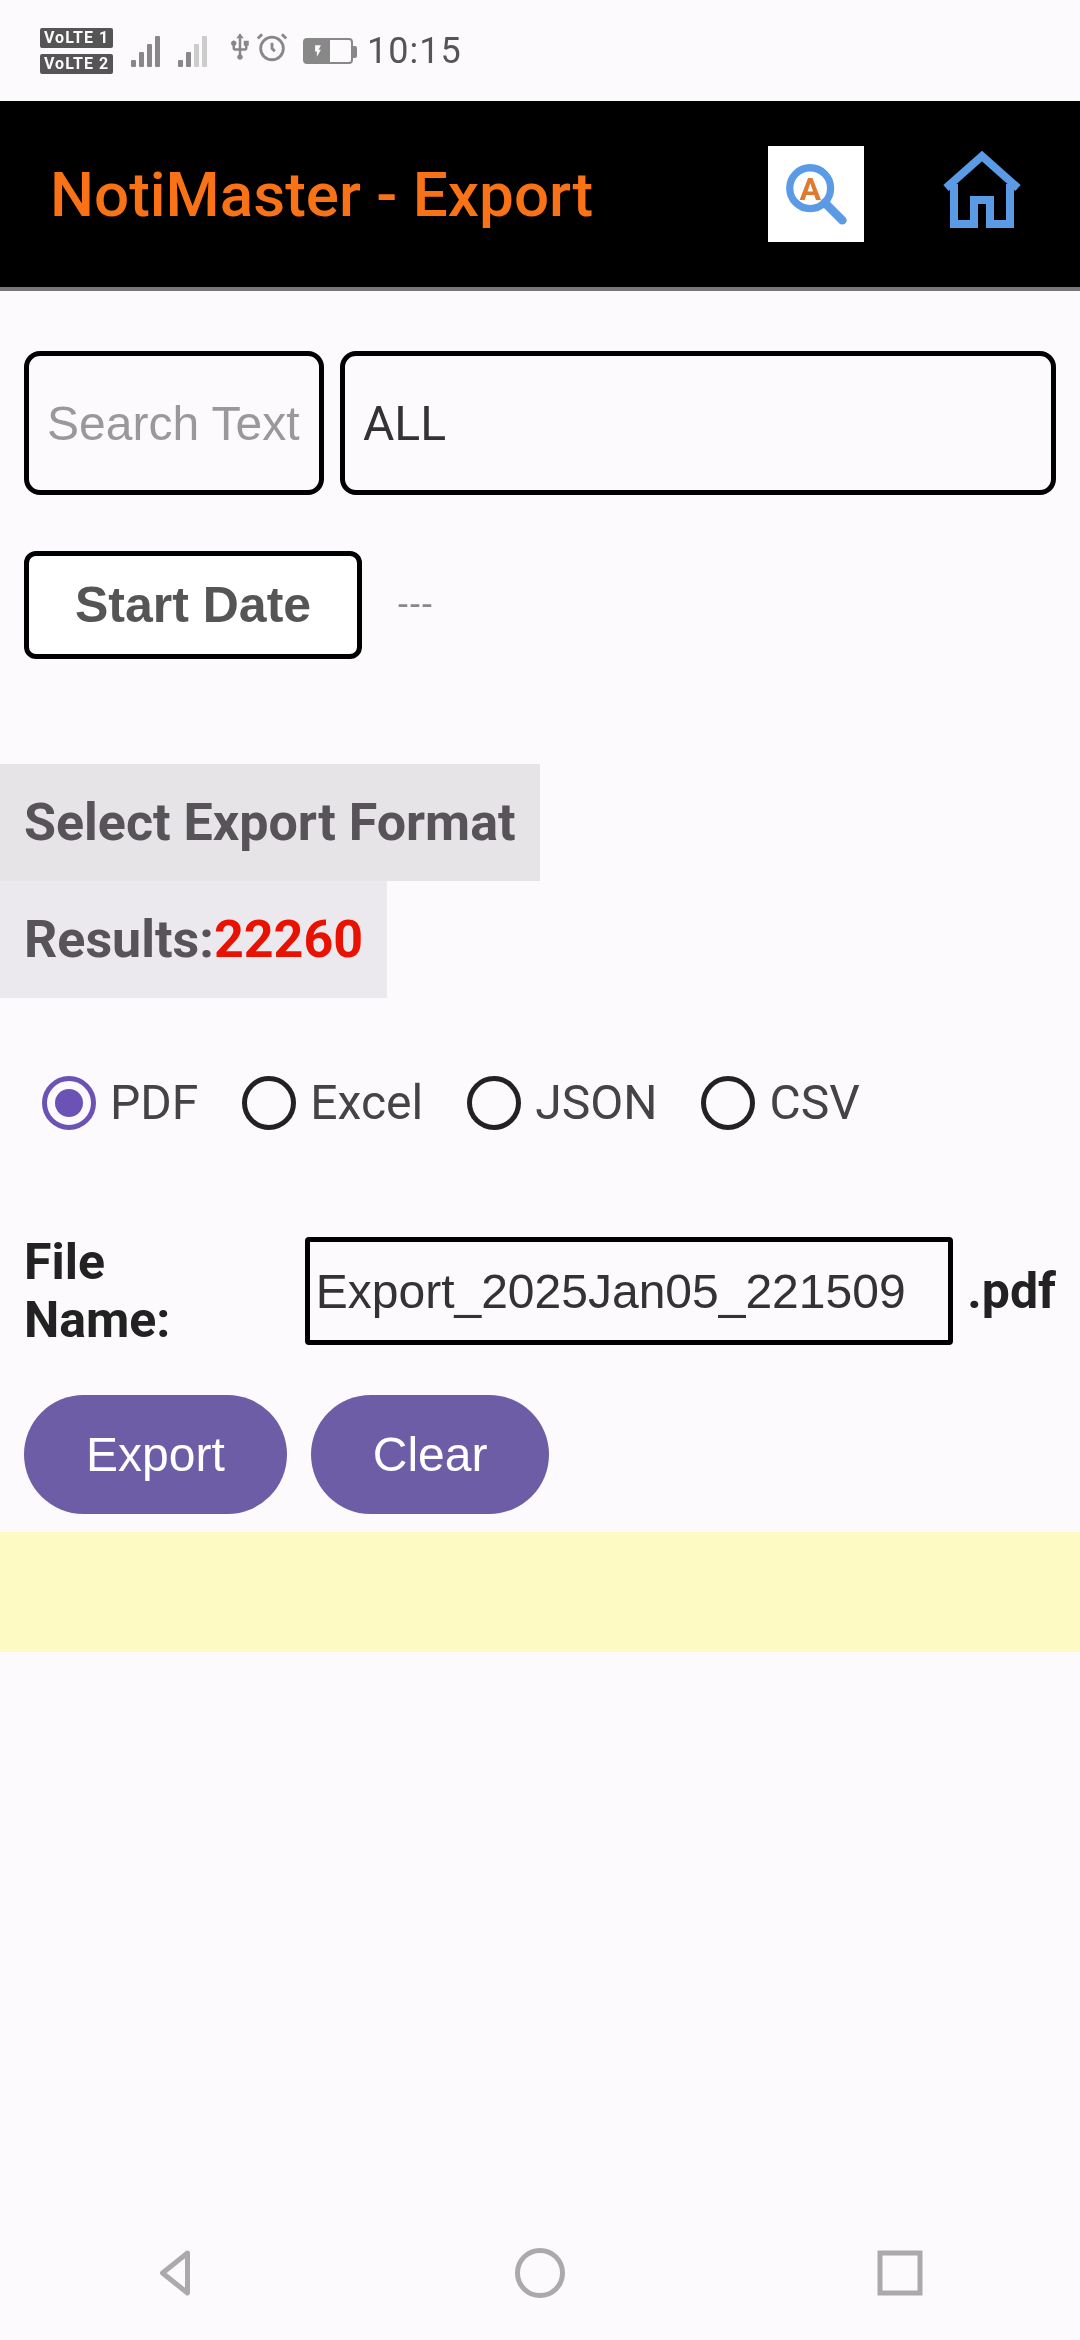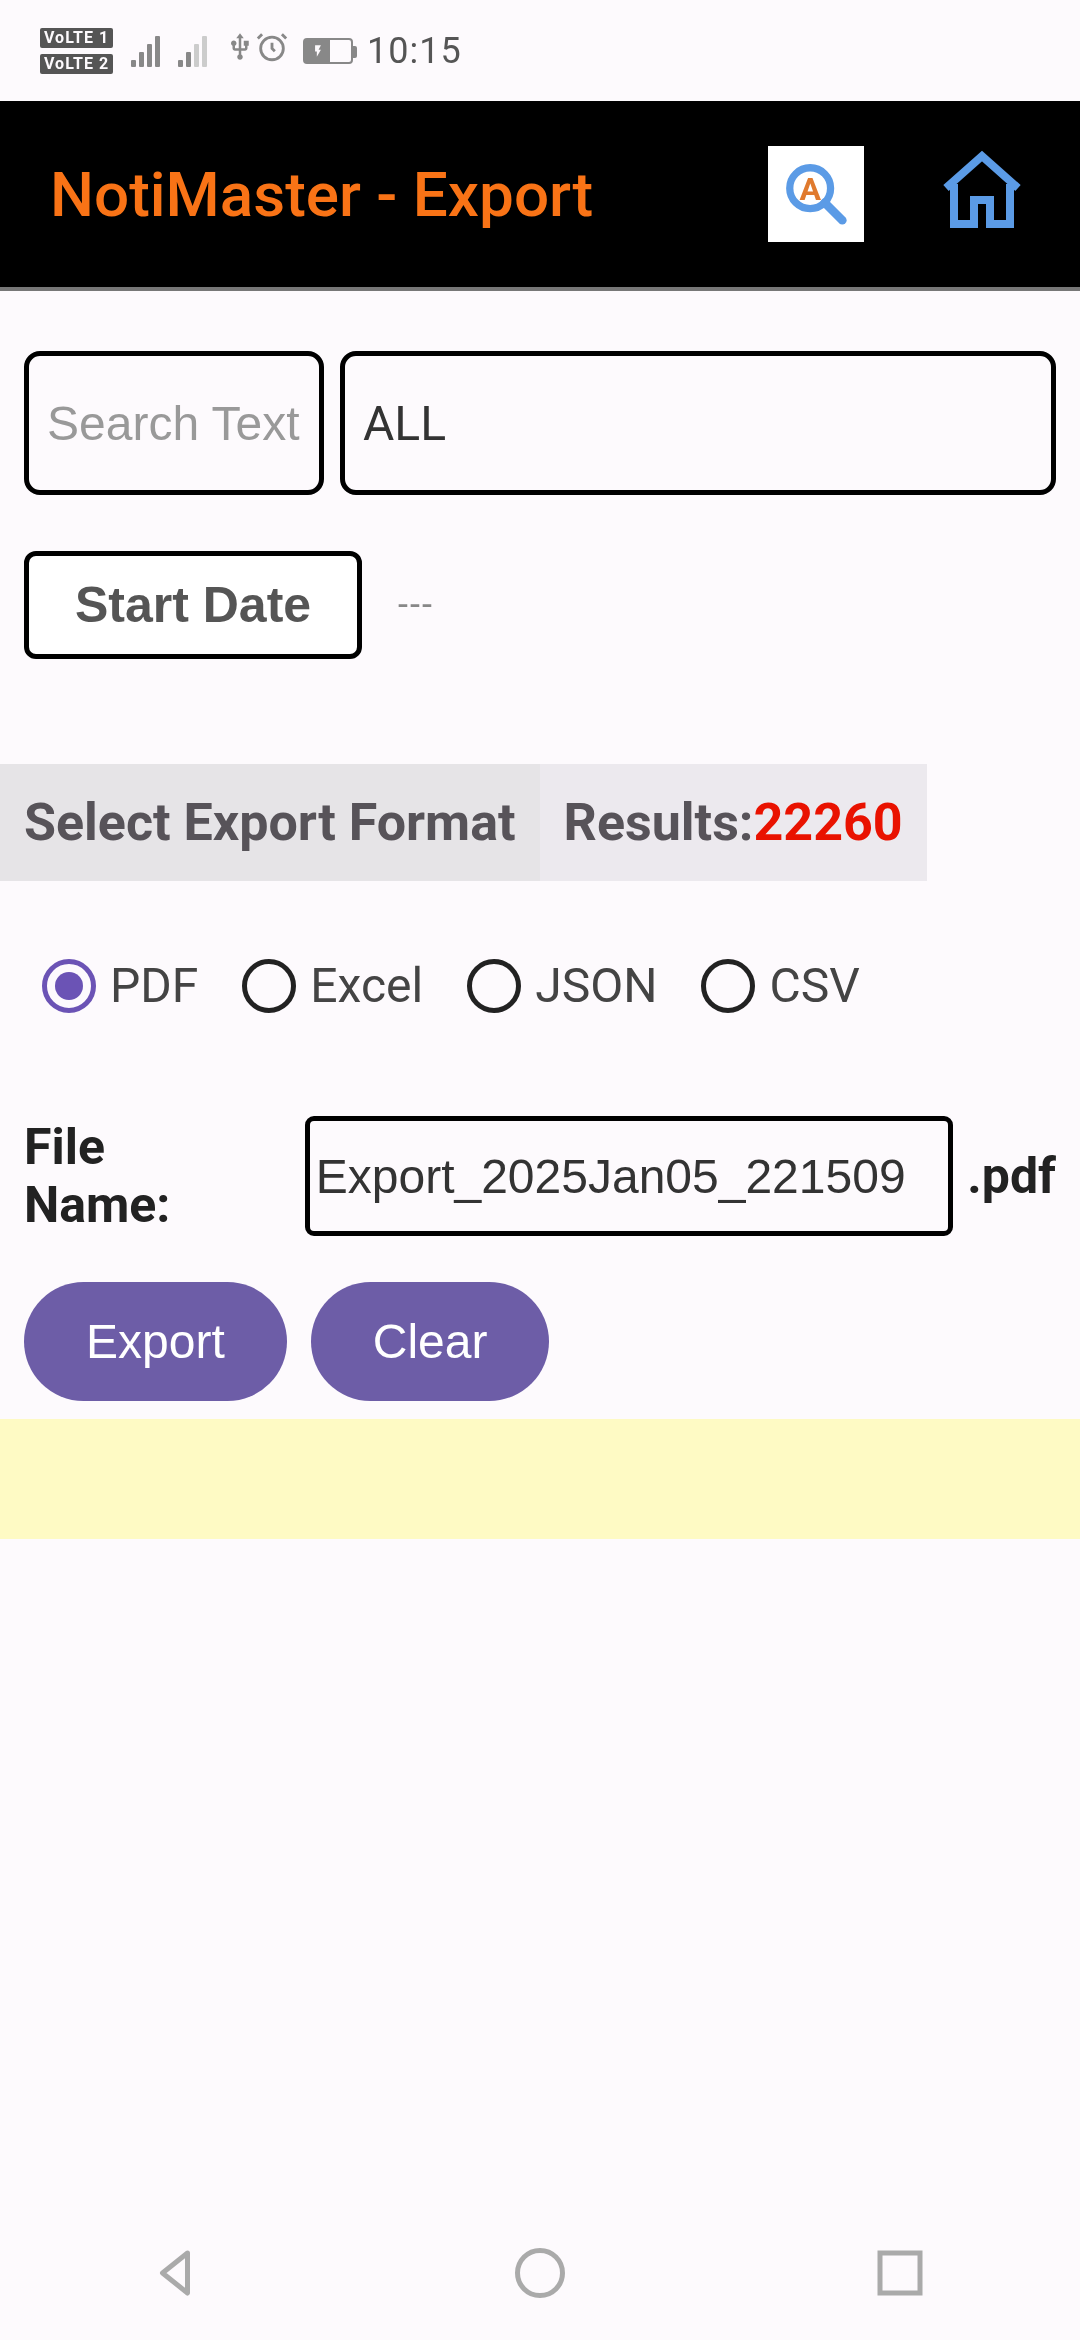--- a/index.html
+++ b/index.html
@@ -32,34 +32,34 @@
   .row { display: flex; gap: 16px; margin-bottom: 56px; }
   .search-input { width: 300px; height: 144px; border: 5px solid #000; border-radius: 16px; font-size: 48px; color: #999; padding: 0 18px; background: transparent; }
   .search-input::placeholder { color: #999; }
   .filter-select { flex: 1; height: 144px; border: 5px solid #000; border-radius: 16px; font-size: 48px; color: #333; padding: 0 18px; background: transparent; display:flex; align-items:center; }
 
   .date-row { display:flex; align-items:center; gap: 36px; margin-bottom: 105px; }
   .date-btn { width: 338px; height: 108px; border: 5px solid #000; border-radius: 12px; background: #fff; font-size: 50px; font-weight: 600; color: #555; display:flex; align-items:center; justify-content:center; }
   .date-sep { font-size: 36px; color: #888; letter-spacing: 2px; }
   .date-end { width: 378px; }
 
-  .format-bar { display:flex; align-items:flex-start; margin: 0 -24px 76px -24px; }
+  .format-bar { display:flex; align-items:flex-start; margin: 0 -24px 76px -24px; flex-direction: column; }
   .format-label-box { background: #e6e4e7; padding: 28px 24px; font-size: 52px; font-weight: 700; color: #575359; }
   .results-box { background: #ece9ee; padding: 28px 24px; font-size: 52px; font-weight: 700; color: #575359; display:flex; }
   .results-count { color: #e91200; }
 
   .radio-row { display:flex; gap: 44px; align-items:center; padding-left: 18px; margin-bottom: 102px; }
   .radio { display:flex; align-items:center; gap: 14px; font-size: 48px; color: #444; }
   .radio .circle { width: 54px; height: 54px; border: 5px solid #222; border-radius: 50%; display:flex; align-items:center; justify-content:center; }
   .radio.selected .circle { border-color: #6b53b5; }
   .radio.selected .dot { width: 28px; height: 28px; background: #6b53b5; border-radius:50%; }
 
   .filename-row { display:flex; align-items:center; gap: 14px; margin-bottom: 46px; }
   .filename-label { font-size: 50px; font-weight: 700; color: #222; }
-  .filename-input { height: 120px; border: 5px solid #000; border-radius: 9px; font-size: 48px; padding: 0 6px; color: #333; background: transparent; width: 676px; margin-left: 37px; }
+  .filename-input { height: 108px; border: 5px solid #000; border-radius: 4px; font-size: 48px; padding: 0 6px; color: #333; background: transparent; width: 676px; margin-left: 37px; }
   .file-ext { font-size: 50px; font-weight: 700; color: #222; }
 
   .action-row { display:flex; gap: 24px; margin-bottom: 18px; }
   .pill-btn { border:none; border-radius: 60px; background: #6d5da7; color: #fff; font-size: 48px; font-weight: 500; padding: 32px 62px; }
 
   .yellow-strip { height: 120px; background: #fefac4; margin: 0 -24px; }
 
   .nav-bar { position:absolute; bottom:0; left:0; right:0; height: 130px; display:flex; align-items:center; justify-content:space-around; background: #fdfafd; }
   .nav-bar svg { width: 60px; height: 60px; }
 </style>

